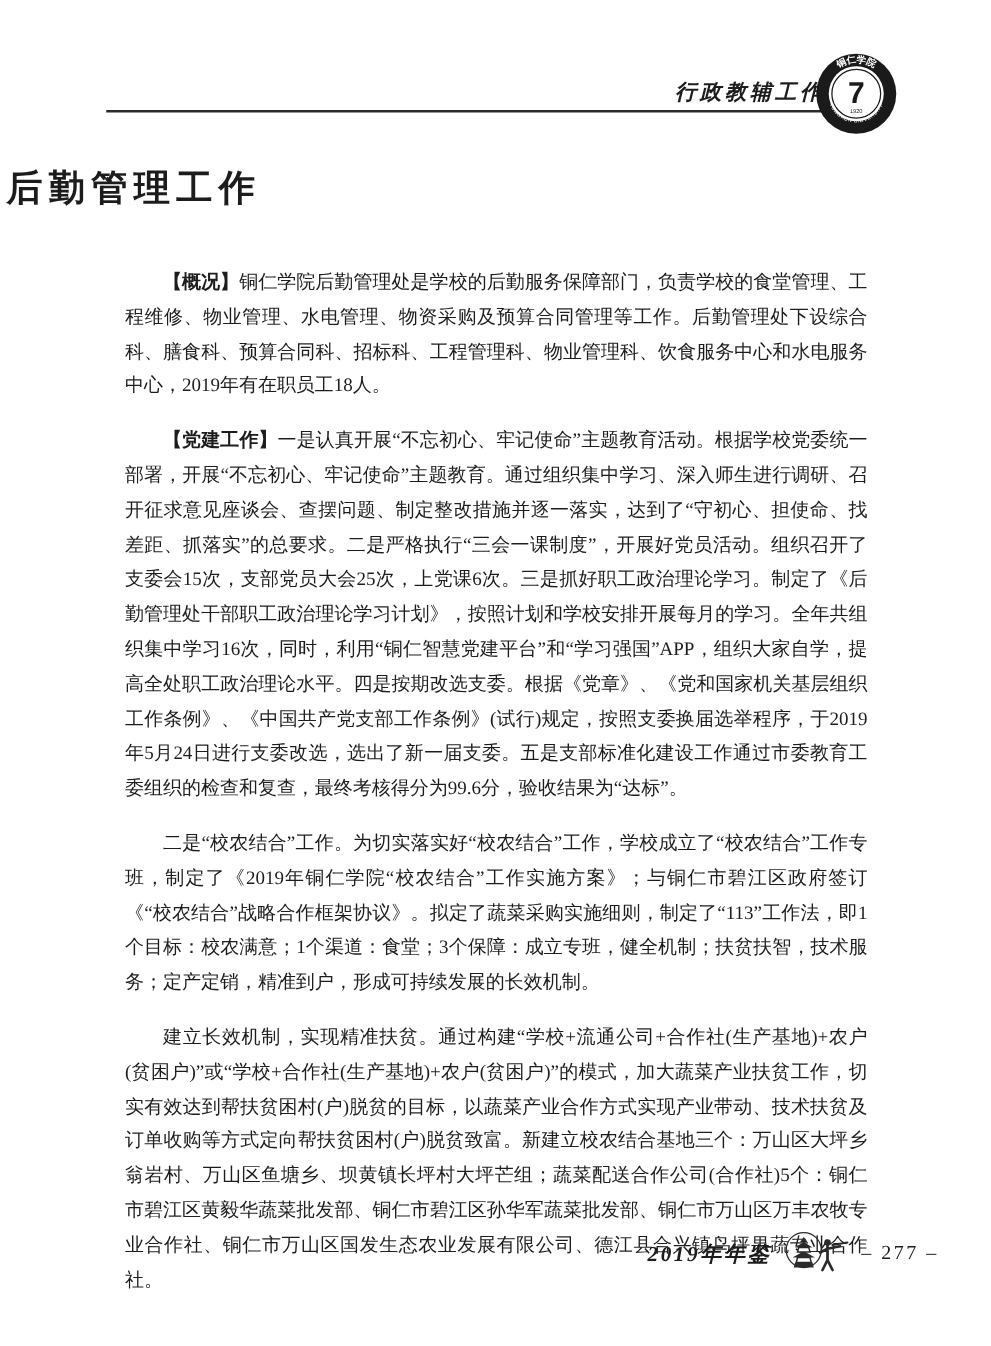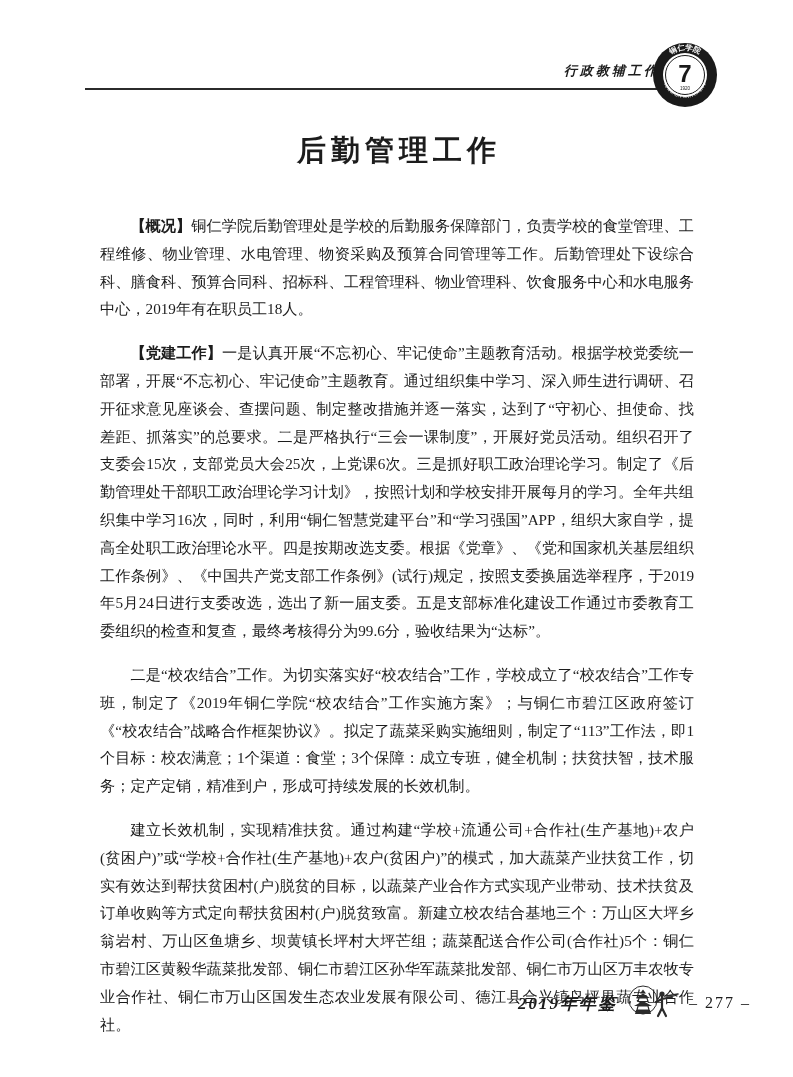--- a/index.html
+++ b/index.html
@@ -8,21 +8,21 @@
     width:793px;height:1077px;
     background:#ffffff;
     color:#1c1c1c;
     font-family:"Liberation Serif","DejaVu Serif",serif;
     overflow:hidden;
   }
   
   .section-label{
     position:absolute;
     top:62px;right:133px;
-    font-size:13px;
+    font-size:17px;
     font-style:italic;
     font-weight:600;
     letter-spacing:3px;
     white-space:nowrap;
   }
   .header-rule{
     position:absolute;
     left:85px;top:88px;
     width:578px;height:0;
     border-top:2px solid #2b2b2b;
@@ -31,21 +31,21 @@
     position:absolute;
     left:652px;top:42px;
     width:66px;height:66px;
   }
   
   .title{
     position:absolute;
     left:0;top:131px;
     width:100%;
     margin:0;
-    text-align:center;
+    text-align:left;
     font-size:29px;
     font-weight:bold;
     letter-spacing:5px;
     text-indent:5px;
   }
   
   .body{
     position:absolute;
     left:84px;top:196px;
     width:626px;

